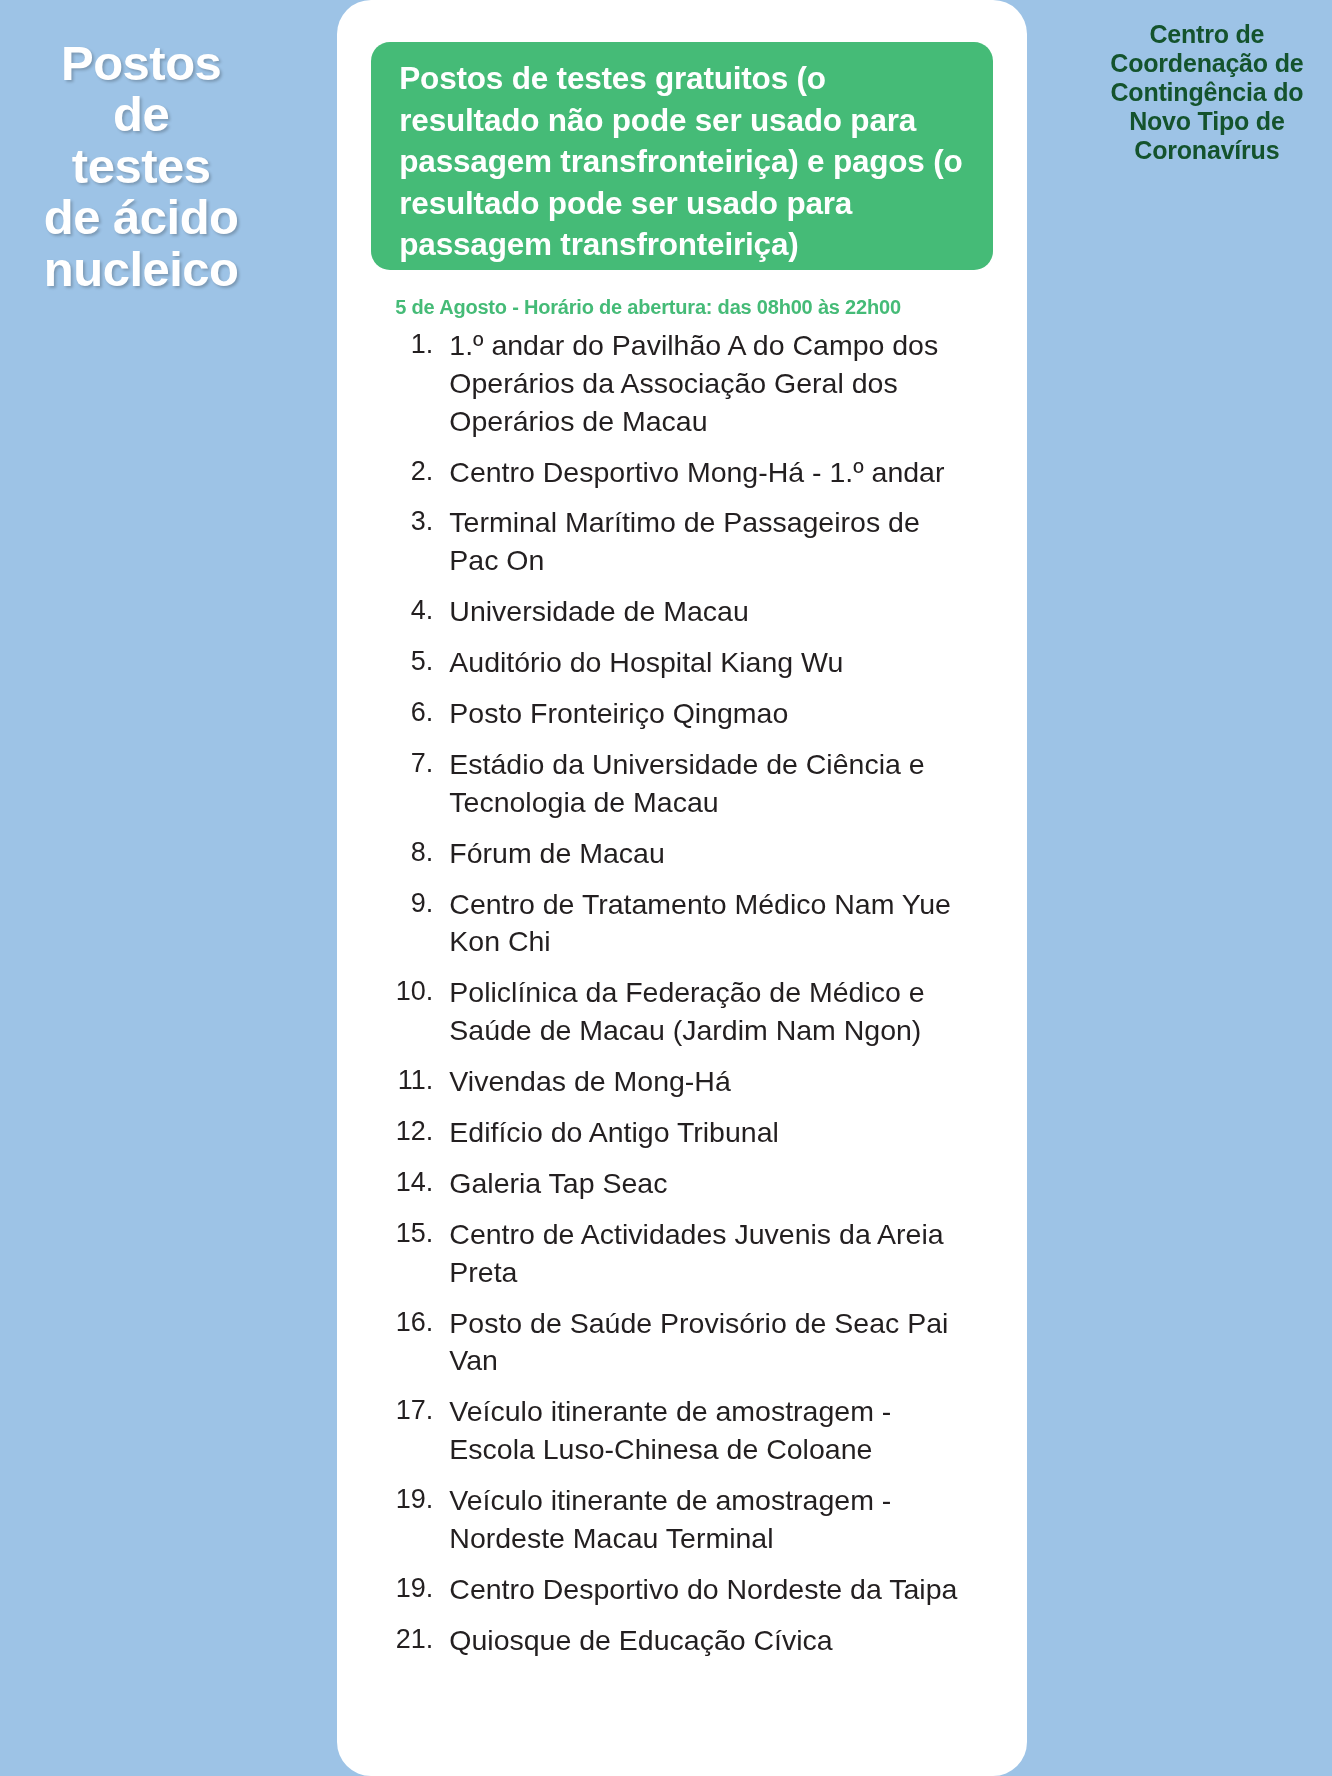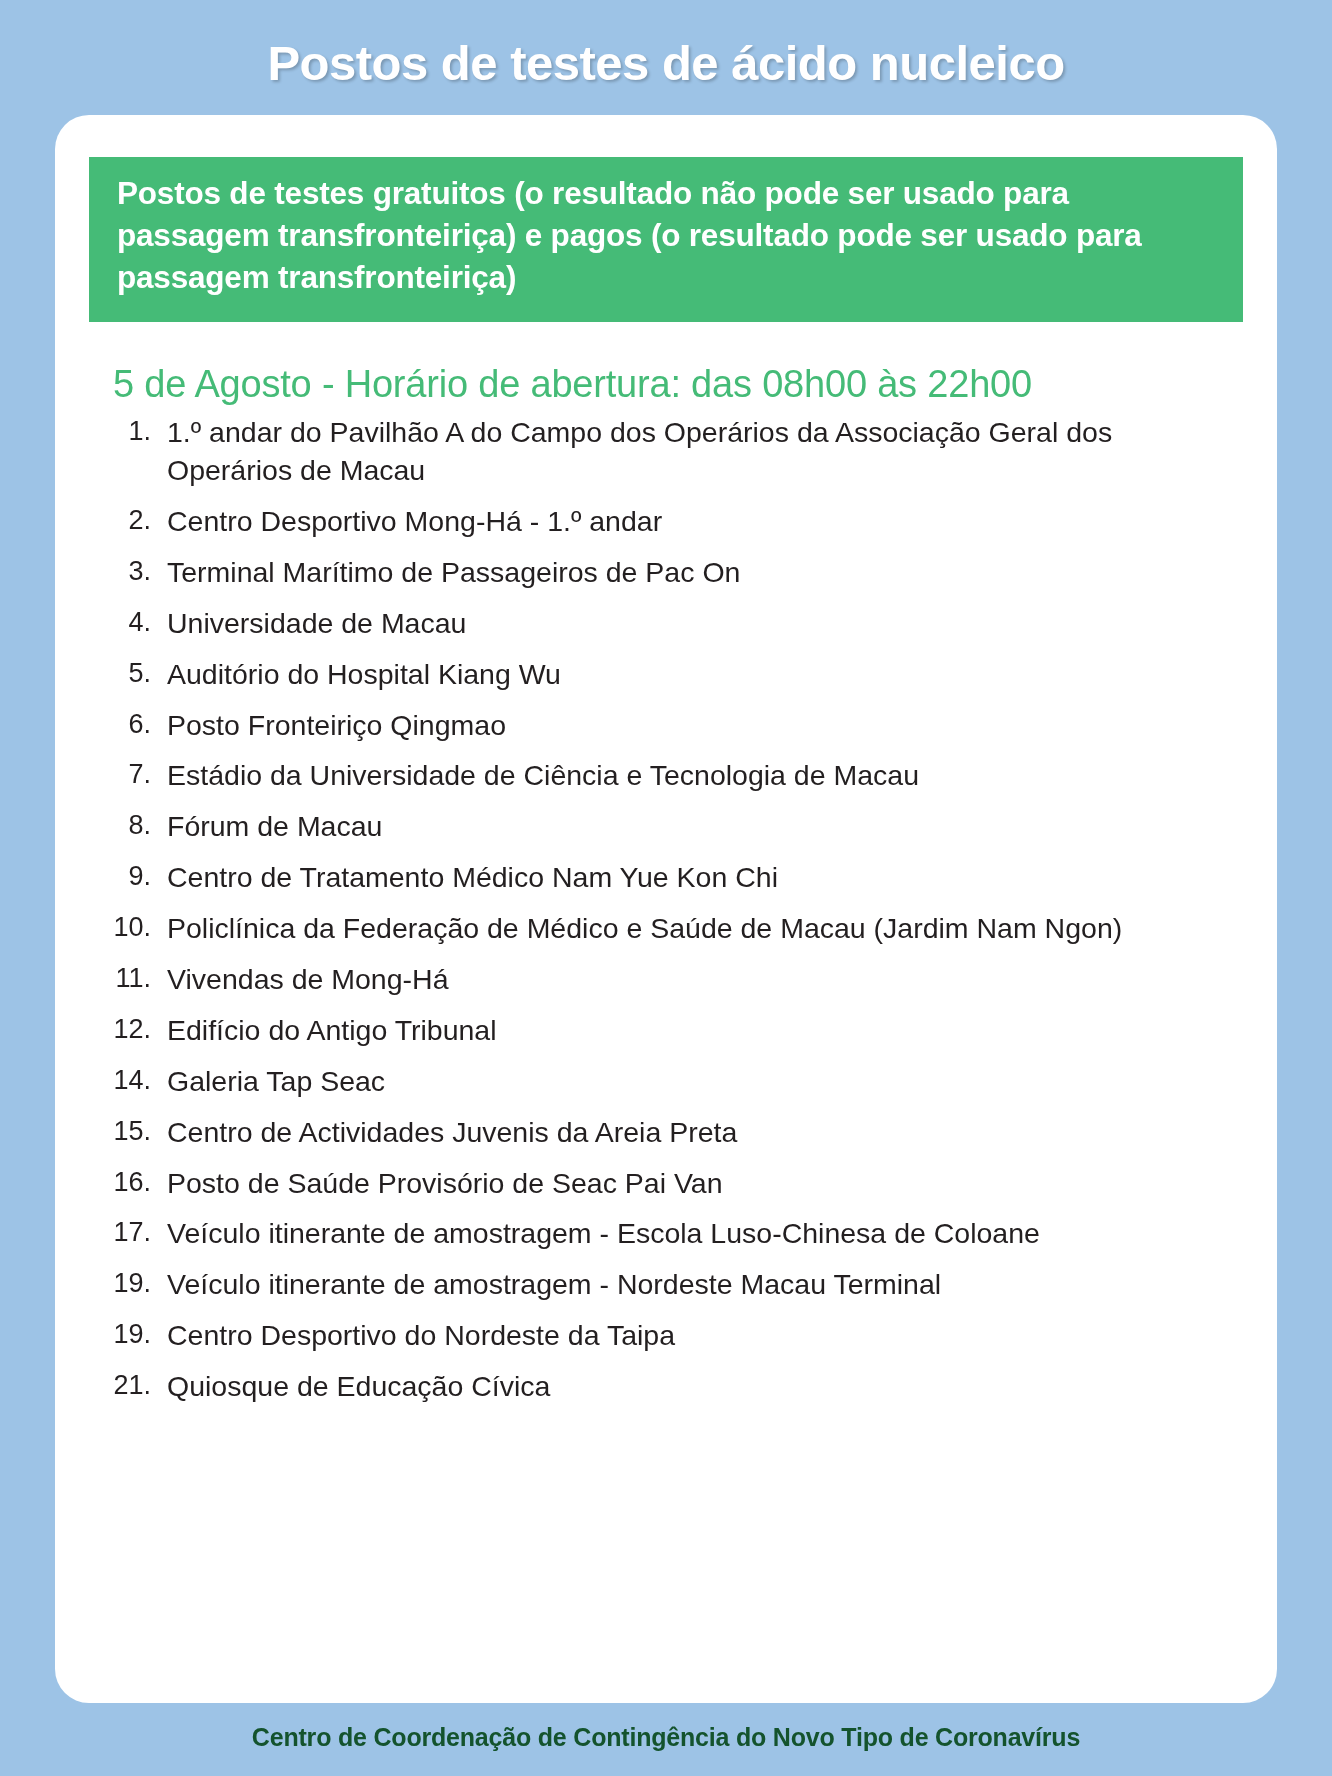--- a/index.html
+++ b/index.html
@@ -11,21 +11,21 @@
     height: 1776px;
     background: #9dc3e6;
     font-family: "Liberation Sans", sans-serif;
     -webkit-font-smoothing: antialiased;
   }
   .poster {
     width: 1332px;
     height: 1776px;
     box-sizing: border-box;
     display: flex;
-    flex-direction: column;
+    flex-direction: row;
     position: relative;
     background: #9dc3e6;
   }
   .poster-title {
     text-align: center;
     color: #ffffff;
     font-size: 49px;
     font-weight: bold;
     letter-spacing: -0.5px;
     padding: 38px 40px 26px 40px;
@@ -40,29 +40,30 @@
     padding: 42px 34px 30px 34px;
     box-sizing: border-box;
     overflow: hidden;
   }
   .green-banner {
     background: #45bb77;
     color: #ffffff;
     font-size: 31.5px;
     font-weight: bold;
     line-height: 1.32;
-    padding: 16px 28px 24px 28px;
+    padding: 16px 28px 4px 28px;
     box-sizing: border-box;
     letter-spacing: -0.2px;
+    border-radius: 19px;
   }
   .section-head {
     color: #45bb77;
-    font-size: 38px;
-    font-weight: normal;
-    margin: 41px 0 8px 24px;
+    font-size: 20px;
+    font-weight: bold;
+    margin: 26px 0 8px 24px;
     letter-spacing: -0.2px;
   }
   ol.places {
     list-style: none;
     margin: 0;
     padding: 0 10px 0 14px;
   }
   ol.places li {
     display: flex;
     align-items: flex-start;

